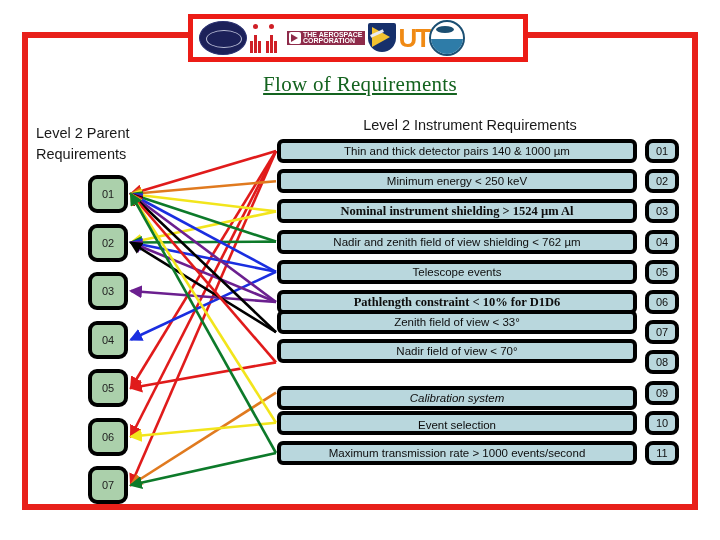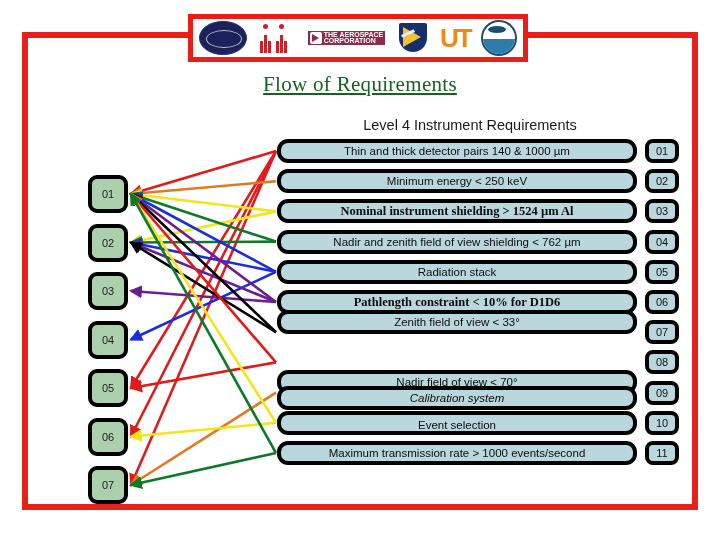--- a/index.html
+++ b/index.html
@@ -3,21 +3,21 @@
 <meta charset="utf-8">
 <style>
   html,body{margin:0;padding:0;}
   body{width:720px;height:540px;background:#ffffff;font-family:"Liberation Sans",sans-serif;overflow:hidden;}
   #slide{position:relative;width:720px;height:540px;background:#fff;}
 
   
   .frame{position:absolute;left:22px;top:32px;width:676px;height:478px;border:6px solid #e8201a;box-sizing:border-box;}
 
   
-  .logostrip{position:absolute;left:188px;top:14px;width:340px;height:48px;background:#ffffff;border:5px solid #ec1c16;box-sizing:border-box;display:flex;align-items:center;justify-content:space-between;padding:0 6px;z-index:6;}
+  .logostrip{position:absolute;left:188px;top:14px;width:340px;height:48px;background:#ffffff;border:5px solid #ec1c16;box-sizing:border-box;display:flex;align-items:center;justify-content:flex-start;padding:0 6px;z-index:6;}
   .logo{flex:0 0 auto;display:flex;align-items:center;justify-content:center;}
 
   .seal{width:46px;height:32px;border-radius:50%;background:#1c2159;position:relative;border:1px solid #2a3070;}
   .seal:after{content:"";position:absolute;left:6px;top:8px;width:34px;height:16px;border:1px solid #b9bdd6;border-radius:50%;}
 
   .figures{width:40px;height:34px;position:relative;}
   .fig{position:absolute;bottom:2px;width:3px;background:#cf1f26;}
   .fighead{position:absolute;width:5px;height:5px;border-radius:50%;background:#cf1f26;}
 
   .aero{display:flex;align-items:center;background:#8e2b4a;padding:1px 2px;}
@@ -46,21 +46,21 @@
   
   .righthead{position:absolute;left:275px;top:117px;width:390px;text-align:center;font-size:14.5px;color:#1a1a1a;z-index:5;}
 
   
   svg.wires{position:absolute;left:0;top:0;width:720px;height:540px;z-index:2;}
 
   
   .lbox{position:absolute;width:40px;height:38px;background:#abd0ab;border:4px solid #000;border-radius:9px;box-sizing:border-box;display:flex;align-items:center;justify-content:center;font-size:11px;color:#222;z-index:3;font-family:"Liberation Sans",sans-serif;}
 
   
-  .rrow{position:absolute;left:277px;width:360px;height:24px;background:#b9d7dd;border:4px solid #000;border-radius:11px;box-sizing:border-box;display:flex;align-items:center;justify-content:center;z-index:3;}
+  .rrow{position:absolute;left:277px;width:360px;height:24px;background:#b9d7dd;border:4px solid #000;border-radius:6px;box-sizing:border-box;display:flex;align-items:center;justify-content:center;z-index:3;}
   .rrow span{font-size:11.5px;color:#0d0d0d;line-height:12px;}
   .rrow.serif span{font-family:"Liberation Serif",serif;font-size:12.5px;font-weight:bold;}
   .rnum{position:absolute;left:645px;width:34px;height:24px;background:#b9d7dd;border:4px solid #000;border-radius:8px;box-sizing:border-box;display:flex;align-items:center;justify-content:center;font-size:11px;color:#111;z-index:3;}
 
   
   .footer{position:absolute;left:218px;top:487px;width:290px;height:24px;background:#fff;border:4px solid #e51b17;box-sizing:border-box;display:flex;align-items:center;justify-content:center;z-index:6;}
   .footer span{font-family:"Liberation Serif",serif;font-size:12px;color:#8a1030;font-variant:small-caps;letter-spacing:0.2px;}
 </style>
 </head>
 <body>
@@ -99,23 +99,25 @@
     </div>
     <div class="logo utlogo">UT</div>
     <div class="logo">
       <div class="noaa"></div>
     </div>
   </div>
 
   <div class="title">Flow of Requirements</div>
 
   <div class="lefthead">
+    <div>Level 2 Parent</div>
+    <div>Requirements</div>
   </div>
 
-  <div class="righthead">Level 4 Instrument Requirements</div>
+  <div class="righthead">Level 2 Instrument Requirements</div>
 
   <svg class="wires" id="wires">
       <defs>
         <marker id="ahe01b1b" markerWidth="5" markerHeight="5" refX="4.2" refY="2.5" orient="auto" markerUnits="strokeWidth">
           <path d="M0,0 L5,2.5 L0,5 z" fill="#e01b1b"></path>
         </marker>
         <marker id="ahe07a1f" markerWidth="5" markerHeight="5" refX="4.2" refY="2.5" orient="auto" markerUnits="strokeWidth">
           <path d="M0,0 L5,2.5 L0,5 z" fill="#e07a1f"></path>
         </marker>
         <marker id="ahf2e51c" markerWidth="5" markerHeight="5" refX="4.2" refY="2.5" orient="auto" markerUnits="strokeWidth">
@@ -202,38 +204,38 @@
       <div class="rnum" style="top: 199.4px;">
         <span>03</span>
       </div>
       <div class="rrow" style="top: 229.6px;">
         <span>Nadir and zenith field of view shielding &lt; 762 µm</span>
       </div>
       <div class="rnum" style="top: 229.6px;">
         <span>04</span>
       </div>
       <div class="rrow" style="top: 259.8px;">
-        <span>Radiation stack</span>
+        <span>Telescope events</span>
       </div>
       <div class="rnum" style="top: 259.8px;">
         <span>05</span>
       </div>
       <div class="rrow serif" style="top: 290px; align-items: center;">
         <span>Pathlength constraint &lt; 10% for D1D6</span>
       </div>
       <div class="rnum" style="top: 290px;">
         <span>06</span>
       </div>
       <div class="rrow" style="top: 310px;">
         <span>Zenith field of view &lt; 33°</span>
       </div>
       <div class="rnum" style="top: 320.2px;">
         <span>07</span>
       </div>
-      <div class="rrow" style="top: 370px;">
+      <div class="rrow" style="top: 339px;">
         <span>Nadir field of view &lt; 70°</span>
       </div>
       <div class="rnum" style="top: 350.4px;">
         <span>08</span>
       </div>
       <div class="rrow" style="top: 386px; font-style: italic;">
         <span>Calibration system</span>
       </div>
       <div class="rnum" style="top: 380.6px;">
         <span>09</span>

